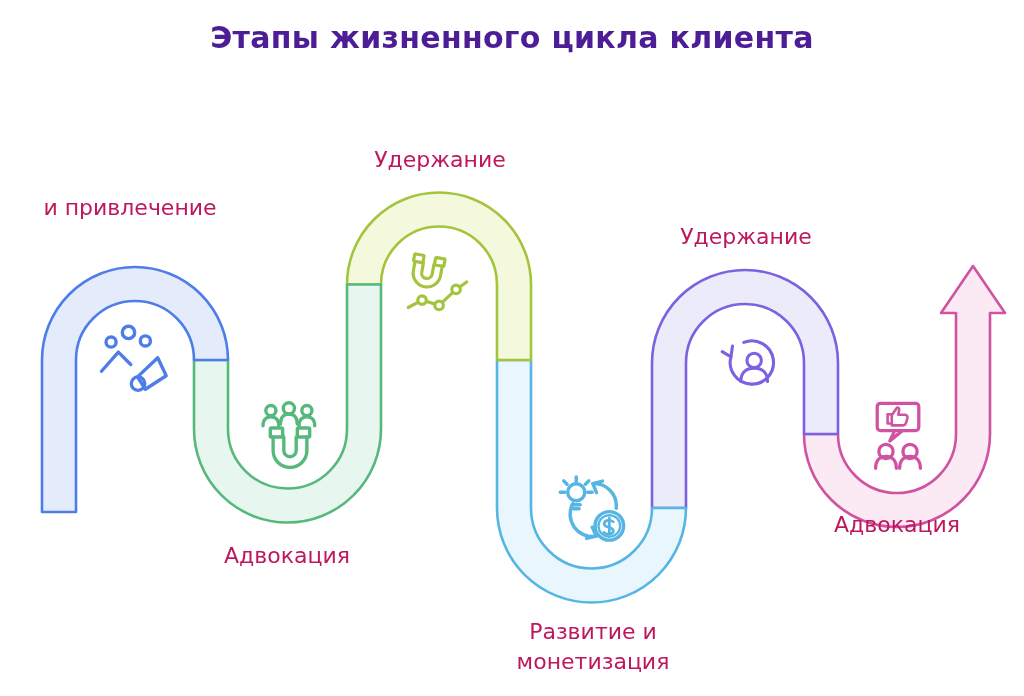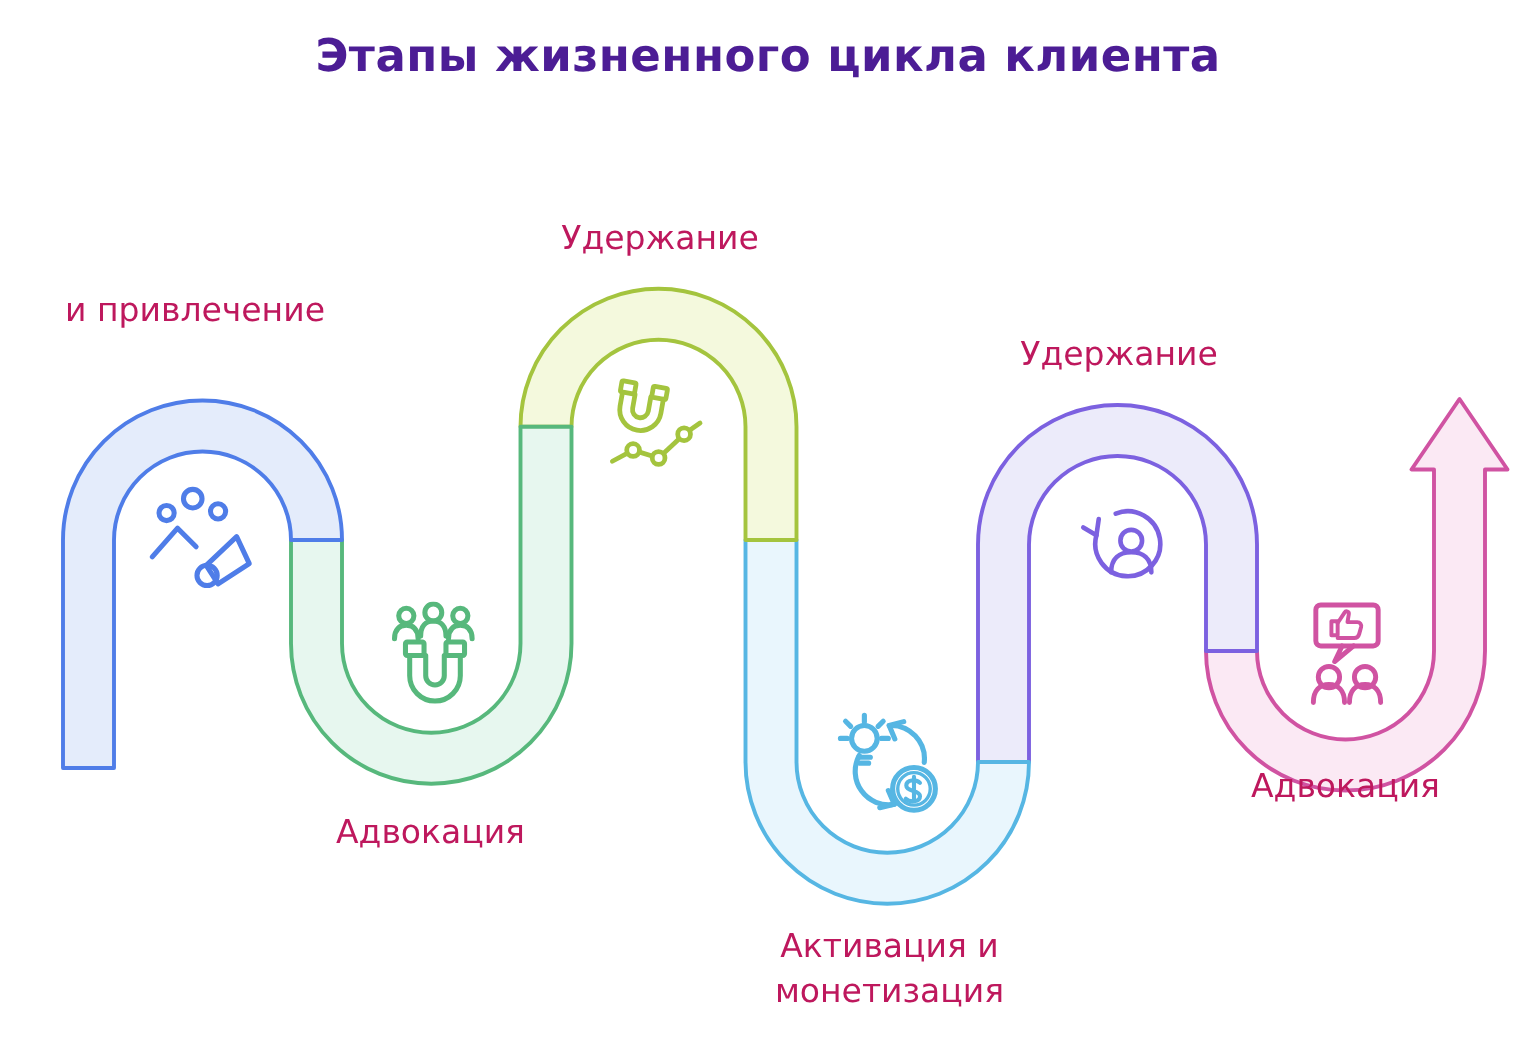--- a/index.html
+++ b/index.html
@@ -118,21 +118,21 @@
 
   <div class="stage-label" style="left:130px;top:193px">
     <div>и привлечение</div>
   </div>
 
   <div class="stage-label" style="left:287px;top:541px">Адвокация</div>
 
   <div class="stage-label" style="left:440px;top:145px">Удержание</div>
 
   <div class="stage-label" style="left:593px;top:617px">
-    <div>Активация и</div>
+    <div>Развитие и</div>
     <div>монетизация</div>
   </div>
 
   <div class="stage-label" style="left:746px;top:222px">Удержание</div>
 
   <div class="stage-label" style="left:897px;top:510px">Адвокация</div>
 
 </div>
 
 </body></html>

